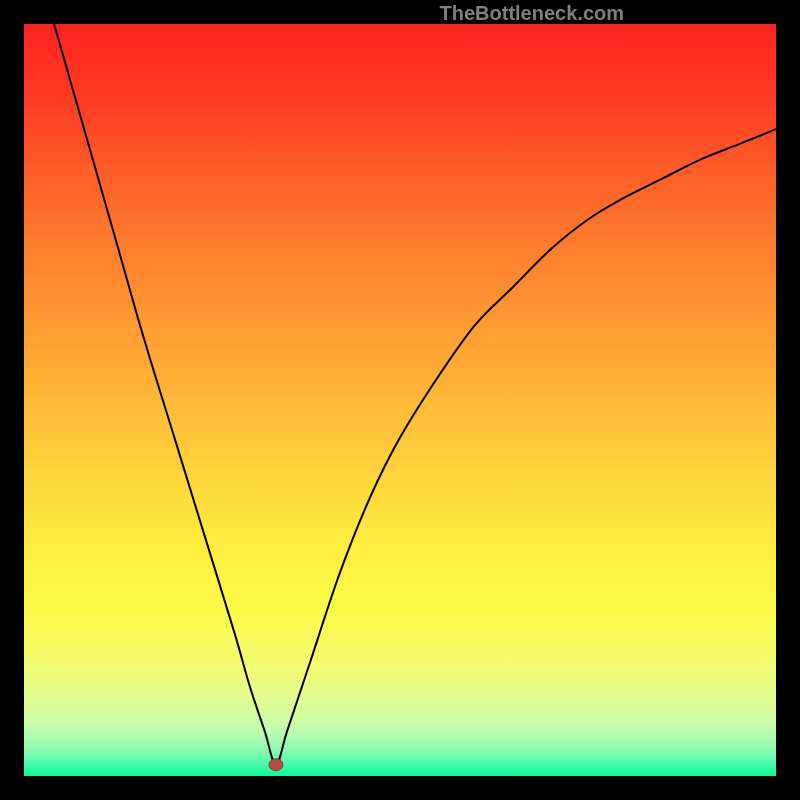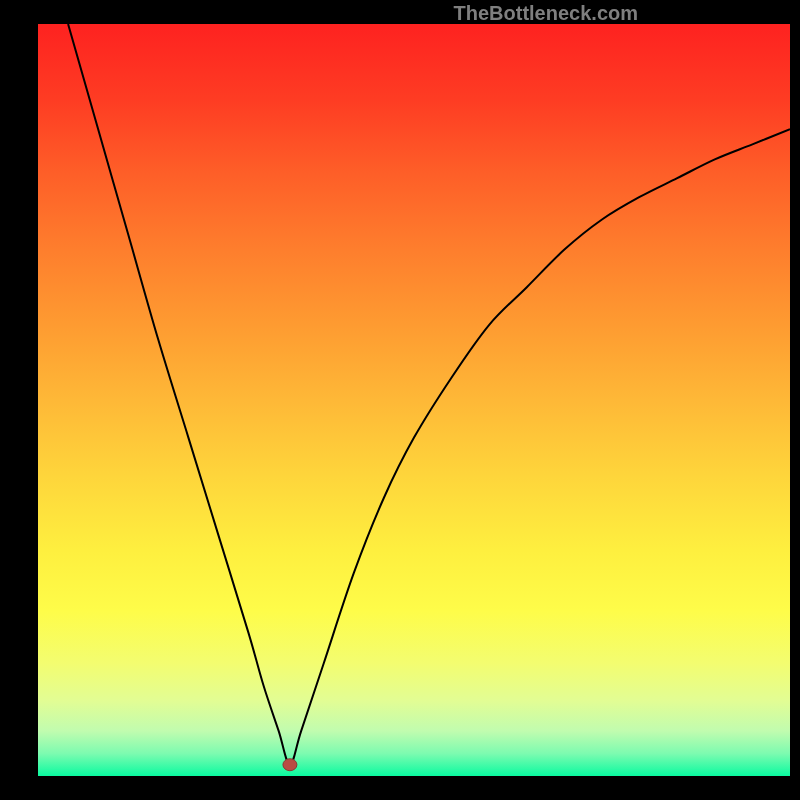--- a/index.html
+++ b/index.html
@@ -2,21 +2,20 @@
 <html><head>
 <meta charset="utf-8">
 <style>
   * { margin: 0; padding: 0; box-sizing: border-box; }
   html, body { width: 800px; height: 800px; overflow: hidden; background: #000; }
   .frame {
     position: absolute;
     top: 0; left: 0;
     width: 652px; height: 800px;
     background: #000;
-    margin-left: 14px;
   }
   .plot-area {
     position: absolute;
     top: 24px;
     left: 24px;
     width: 752px;
     height: 752px;
     overflow: hidden;
   }
   .gradient {

